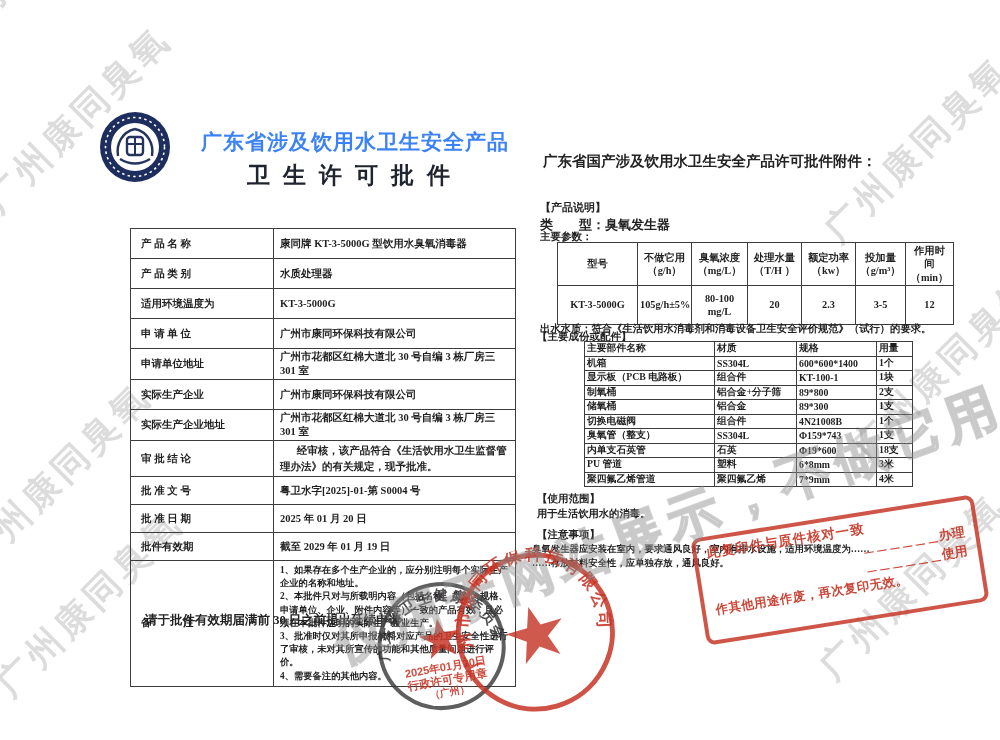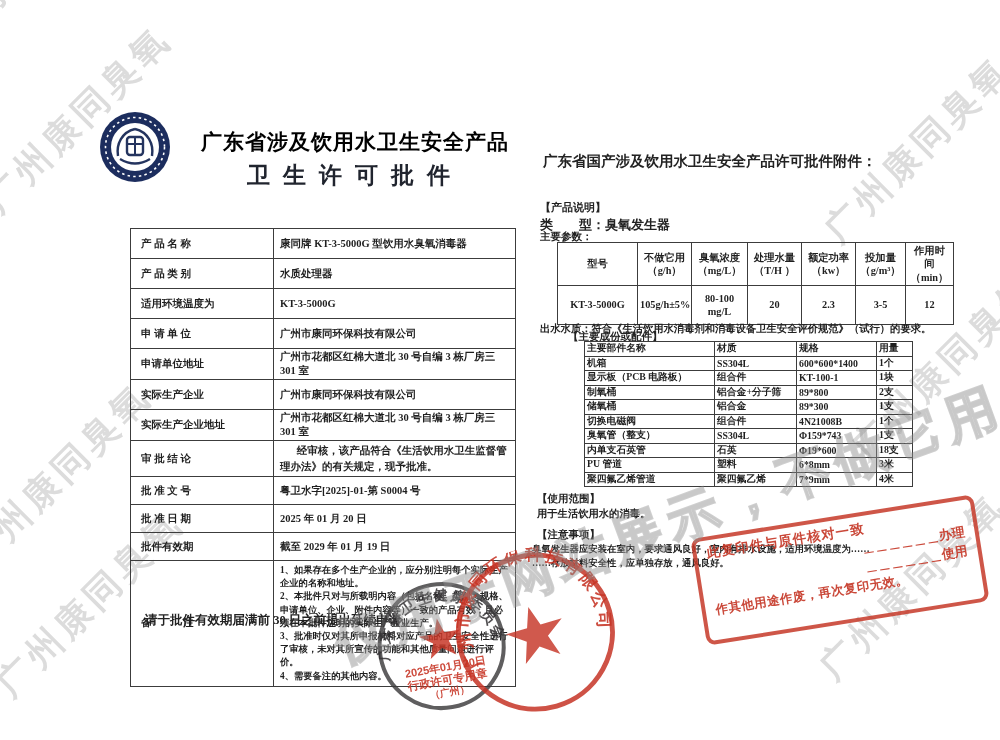--- a/index.html
+++ b/index.html
@@ -8,21 +8,21 @@
   
   .wm{position:absolute;white-space:nowrap;font-weight:bold;
       font-size:36px;letter-spacing:5px;color:rgba(150,150,150,0.33);
       transform:rotate(-45deg);z-index:1;pointer-events:none;}
   .wm-big{position:absolute;white-space:nowrap;font-weight:bold;font-size:52px;letter-spacing:7px;
       color:rgba(150,150,150,0.10);-webkit-text-stroke:2px rgba(140,140,140,0.42);
       transform:rotate(-20deg);z-index:6;pointer-events:none;}
   
   .logo{position:absolute;left:98px;top:110px;z-index:2;}
   .title1{position:absolute;left:180px;top:128px;width:350px;text-align:center;
-      font-size:21px;font-weight:bold;letter-spacing:1px;color:#000000;z-index:2;
+      font-size:21px;font-weight:bold;letter-spacing:1px;color:#3b82f6;z-index:2;
       font-family:"Liberation Sans","DejaVu Sans",sans-serif;}
   .title2{position:absolute;left:180px;top:160px;width:350px;text-align:center;
       font-size:23px;font-weight:bold;letter-spacing:13px;color:#20242e;z-index:2;
       font-family:"Liberation Sans","DejaVu Sans",sans-serif;}
   table{border-collapse:collapse;table-layout:fixed;z-index:2;}
   .main-table{position:absolute;left:130px;top:228px;width:386px;}
   .main-table td{border:1.6px solid #3c3c3c;font-size:10.5px;font-weight:bold;color:#1f1f1f;
       padding:1px 6px;vertical-align:middle;overflow:hidden;}
   .main-table td:first-child{width:122px;padding:1px 10px;}
   .main-table tr td{height:27px;}
@@ -212,21 +212,21 @@
           <td>80-100 mg/L</td>
           <td>20</td>
           <td>2.3</td>
           <td>3-5</td>
           <td>12</td>
         </tr>
       </tbody>
   </table>
 
   <div class="p2-line" style="left:540px;top:322px;font-size:10.3px;">出水水质：符合《生活饮用水消毒剂和消毒设备卫生安全评价规范》（试行）的要求。</div>
-  <div class="p2-line" style="left:568px;top:328px;font-size:10.5px;top:330px;">【主要成份或配件】</div>
+  <div class="p2-line" style="left:537px;top:328px;font-size:10.5px;top:330px;">【主要成份或配件】</div>
 
   <table class="parts-table">
     <colgroup>
         <col style="width:130px">
         <col style="width:82px">
         <col style="width:80px">
         <col style="width:36px">
       </colgroup>
     <thead>
         <tr>

